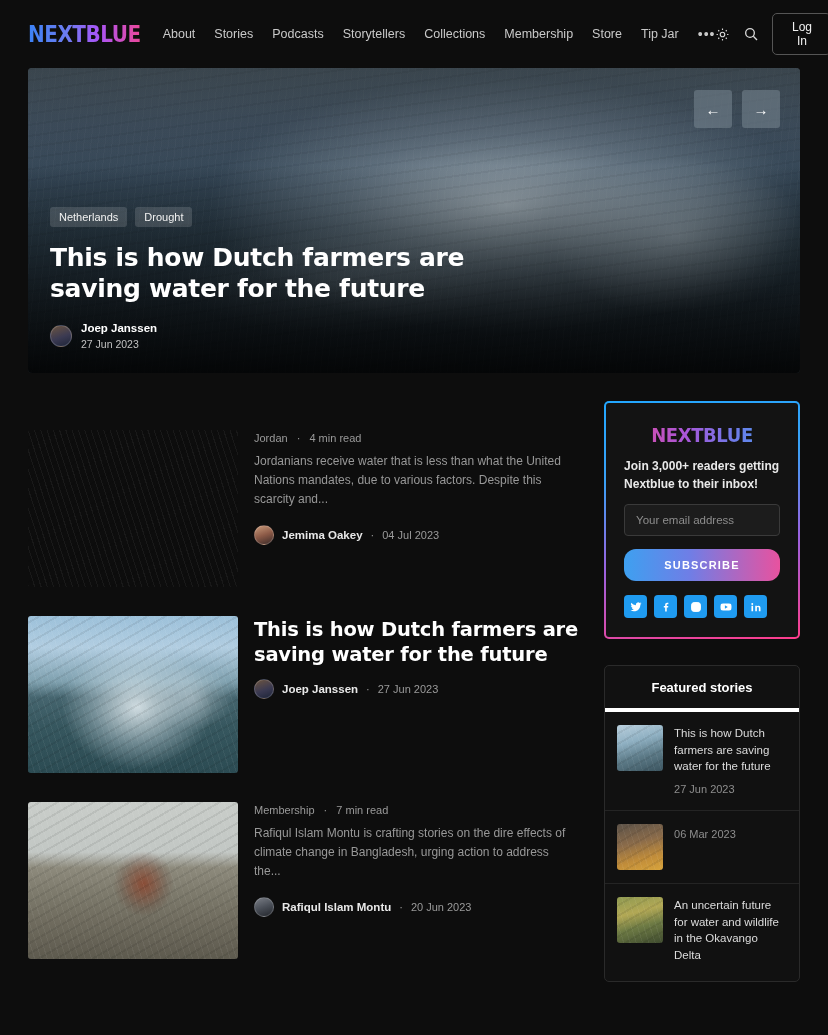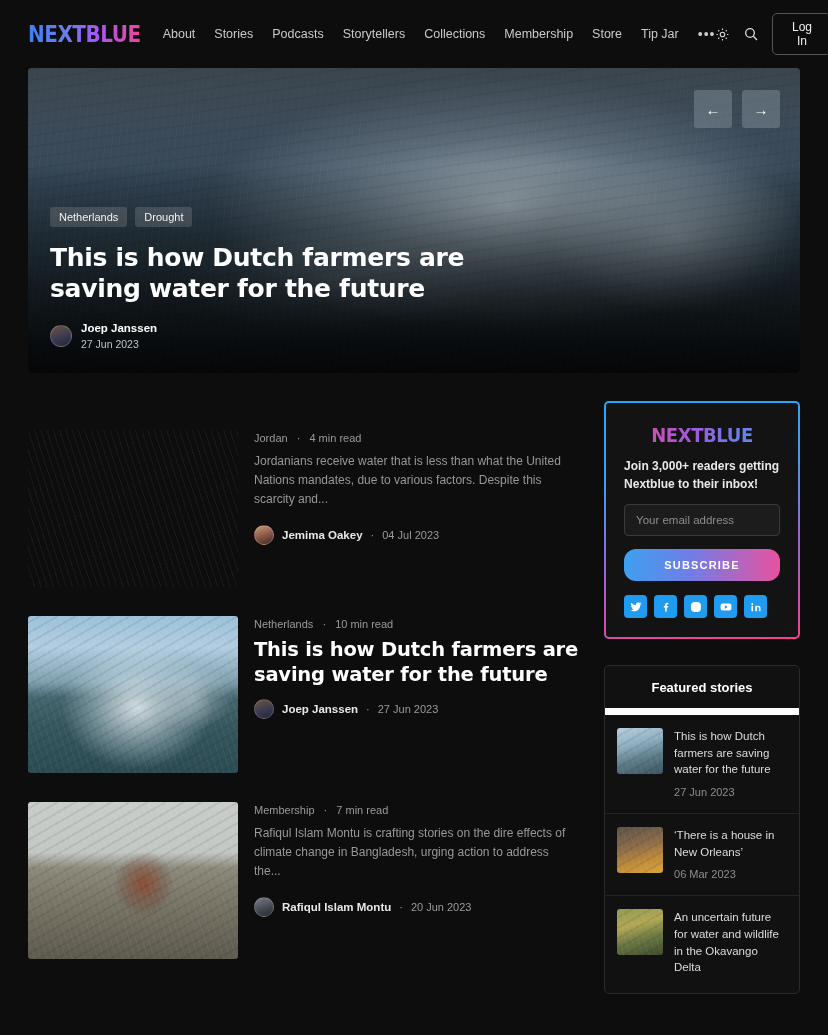--- a/index.html
+++ b/index.html
@@ -223,21 +223,21 @@
   .social svg { width: 12px; height: 12px; fill: #fff; }
 
   
   .featured {
     border: 1px solid #2a2a2a; border-radius: 5px;
     background: #111111; overflow: hidden;
   }
   .featured-head {
     text-align: center; font-size: 13px; font-weight: 700;
     color: #fff; padding: 14px 10px 13px;
-    border-bottom: 7px solid #ffffff;
+    border-bottom: 4px solid #ffffff;
   }
   .featured-item {
     display: flex; gap: 11px; padding: 13px 12px;
     border-bottom: 1px solid #242424; cursor: pointer;
   }
   .featured-item:last-child { border-bottom: none; }
   .f-thumb {
     width: 46px; height: 46px; flex-shrink: 0;
     border-radius: 3px; overflow: hidden; position: relative;
   }
@@ -333,25 +333,20 @@
         </div>
       </div>
     </div>
 
     <div class="card">
       <div class="card-thumb">
         <div class="thumb-splash"></div>
           <div class="thumb-tex"></div>
       </div>
       <div class="card-body">
-        <div class="card-meta">
-          <span>Netherlands</span>
-          <span class="dot">·</span>
-          <span>10 min read</span>
-        </div>
         <div class="card-title">This is how Dutch farmers are saving water for the future</div>
         <div class="card-byline">
           <span class="avatar"></span>
           <span class="card-byline-name">Joep Janssen</span>
           <span class="card-byline-date">·</span>
           <span class="card-byline-date">27 Jun 2023</span>
         </div>
       </div>
     </div>
 
@@ -427,21 +422,20 @@
           <span class="f-title" style="display:block">This is how Dutch farmers are saving water for the future</span>
           <span class="f-date">27 Jun 2023</span>
         </span>
       </div>
 
       <div class="featured-item">
         <span class="f-thumb f2">
             <span class="thumb-tex"></span>
           </span>
         <span class="f-body">
-          <span class="f-title" style="display:block">‘There is a house in New Orleans’</span>
           <span class="f-date">06 Mar 2023</span>
         </span>
       </div>
 
 
       <div class="featured-item">
         <span class="f-thumb f4">
             <span class="thumb-tex"></span>
           </span>
         <span class="f-body">

